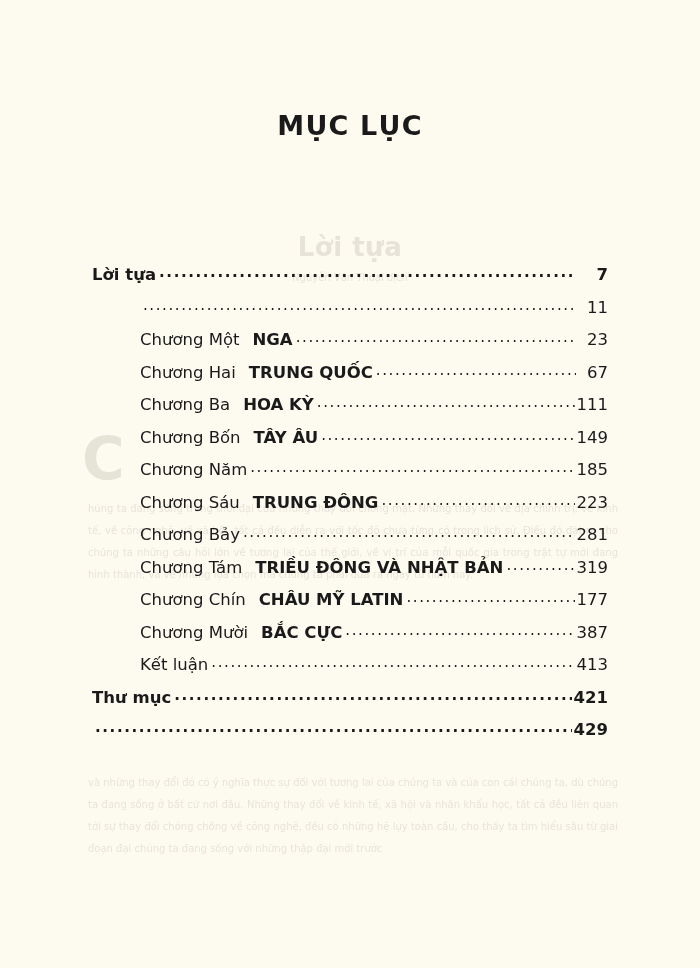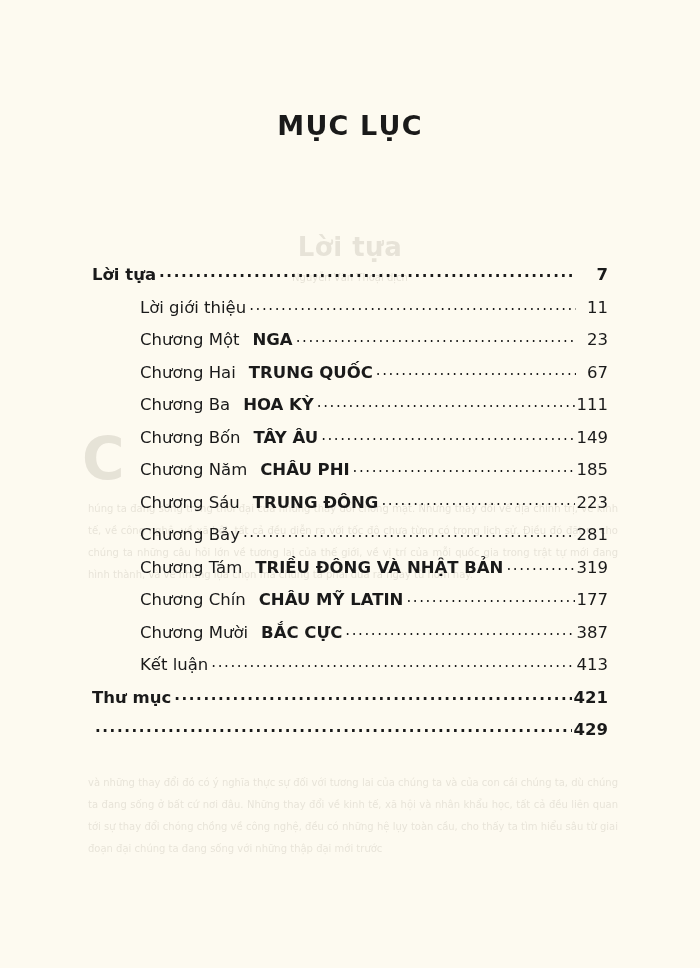--- a/index.html
+++ b/index.html
@@ -130,21 +130,20 @@
 
 <div class="page">
   <h1 class="toc-title">MỤC LỤC</h1>
   <div class="toc" id="toc-list">
       <div class="toc-row level-1">
         <span class="toc-label bold">Lời tựa</span>
         <span class="toc-dots">.......................................................................................................</span>
         <span class="toc-page">7</span>
       </div>
       <div class="toc-row level-2">
-        <span class="toc-label">Lời giới thiệu</span>
         <span class="toc-dots">.......................................................................................................</span>
         <span class="toc-page">11</span>
       </div>
       <div class="toc-row level-2">
         <span class="toc-label">Chương Một</span>
         <span class="toc-name">NGA</span>
         <span class="toc-dots">.......................................................................................................</span>
         <span class="toc-page">23</span>
       </div>
       <div class="toc-row level-2">
@@ -160,21 +159,20 @@
         <span class="toc-page">111</span>
       </div>
       <div class="toc-row level-2">
         <span class="toc-label">Chương Bốn</span>
         <span class="toc-name">TÂY ÂU</span>
         <span class="toc-dots">.......................................................................................................</span>
         <span class="toc-page">149</span>
       </div>
       <div class="toc-row level-2">
         <span class="toc-label">Chương Năm</span>
-        <span class="toc-name">CHÂU PHI</span>
         <span class="toc-dots">.......................................................................................................</span>
         <span class="toc-page">185</span>
       </div>
       <div class="toc-row level-2">
         <span class="toc-label">Chương Sáu</span>
         <span class="toc-name">TRUNG ĐÔNG</span>
         <span class="toc-dots">.......................................................................................................</span>
         <span class="toc-page">223</span>
       </div>
       <div class="toc-row level-2">

